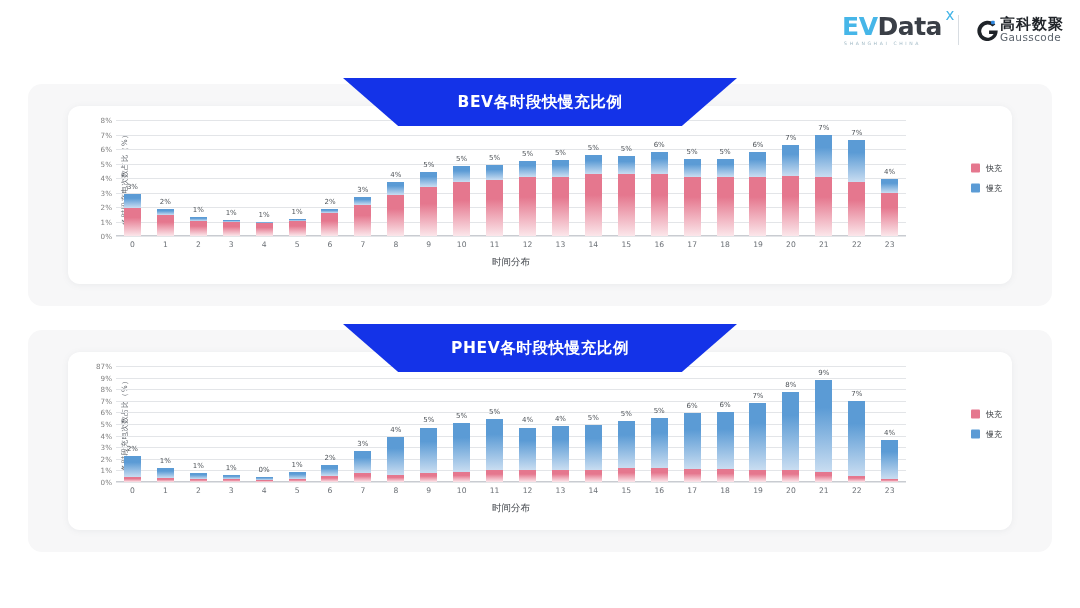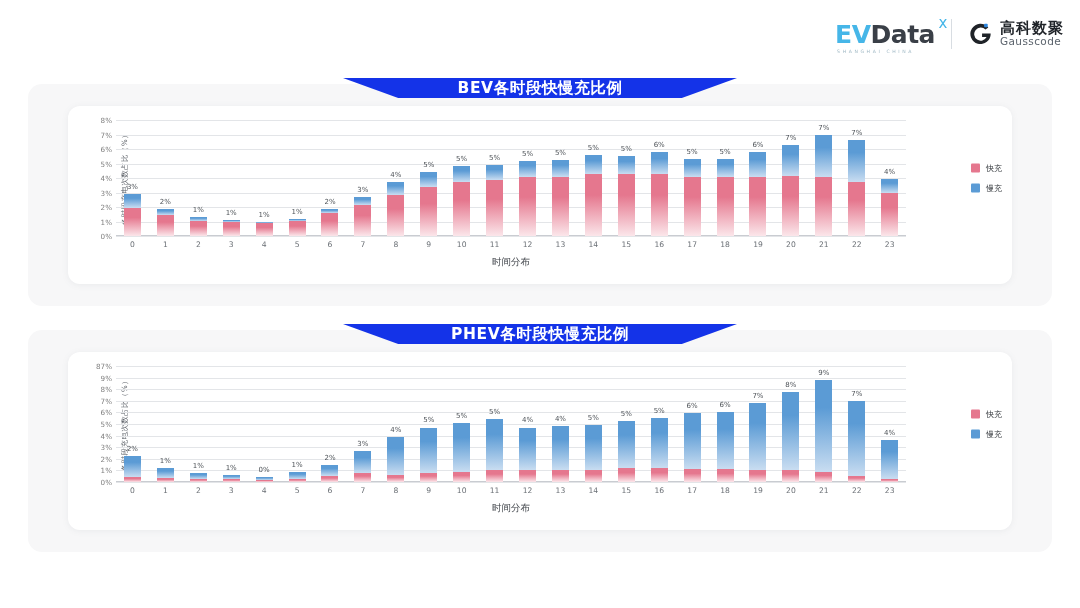--- a/index.html
+++ b/index.html
@@ -12,38 +12,38 @@
   }
 
   
   .header{
     position:absolute;top:0;left:0;width:1080px;height:62px;
   }
   .logo-zone{
     position:absolute;right:16px;top:14px;
     display:flex;align-items:center;gap:16px;
   }
-  .evdata-logo{display:flex;flex-direction:column;align-items:flex-start;margin-top:8px;}
+  .evdata-logo{display:flex;flex-direction:column;align-items:flex-start;}
   .evdata-word{
     font-family:"DejaVu Sans",sans-serif;
     font-size:25px;font-weight:700;letter-spacing:-0.5px;
     color:#3a3f47;line-height:1;position:relative;
   }
   .evdata-word .ev{color:#46b6e8;}
   .evdata-word .x{
     position:absolute;top:-6px;right:-12px;
     font-size:15px;color:#46b6e8;font-weight:400;
   }
   .evdata-sub{
     font-size:4.6px;letter-spacing:2.6px;color:#9fb8c4;
     margin-top:2px;margin-left:2px;
     font-family:"DejaVu Sans",sans-serif;
   }
   .divider-v{width:1px;height:30px;background:#d8dde2;}
-  .gauss-logo{display:flex;gap:7px;}
+  .gauss-logo{display:flex;align-items:center;}
   .gauss-mark{width:25px;height:25px;flex:0 0 auto;}
   .gauss-text{display:flex;flex-direction:column;line-height:1;}
   .gauss-cn{
     font-size:15px;font-weight:700;color:#1f2328;letter-spacing:1px;
     font-family:"DejaVu Sans",sans-serif;
   }
   .gauss-en{
     font-size:10.5px;color:#5b636c;letter-spacing:0.4px;margin-top:0;
     font-family:"DejaVu Sans",sans-serif;
   }
@@ -58,21 +58,21 @@
 
   .card{
     position:absolute;left:40px;top:22px;width:944px;height:178px;
     background:#ffffff;border-radius:12px;
     box-shadow:0 1px 6px rgba(120,125,135,0.10);
   }
 
   
   .ribbon{
     position:absolute;left:50%;transform:translateX(-50%);
-    width:394px;height:20px;
+    width:394px;height:48px;
     background:#1433E8;
     clip-path:polygon(0 0,100% 0,86% 100%,14% 100%);
     display:flex;align-items:center;justify-content:center;
     z-index:5;
   }
   #ribbon-bev{top:78px;}
   #ribbon-phev{top:324px;}
   .ribbon-text{
     color:#ffffff;font-size:15.5px;font-weight:700;letter-spacing:0.6px;
     font-family:"DejaVu Sans",sans-serif;

